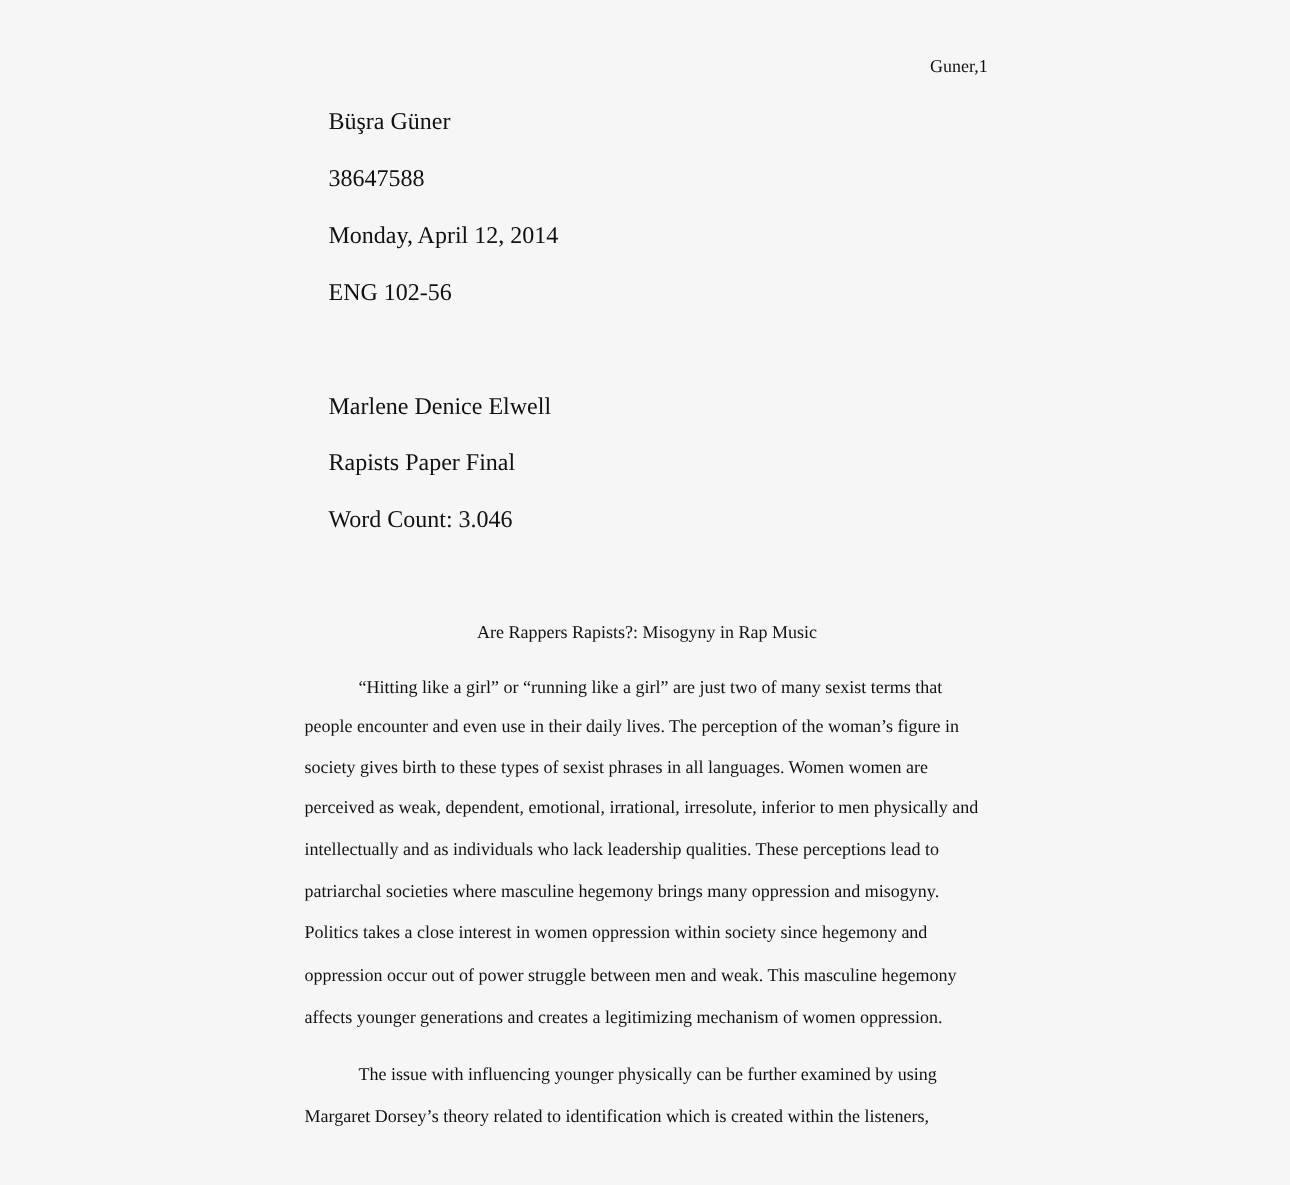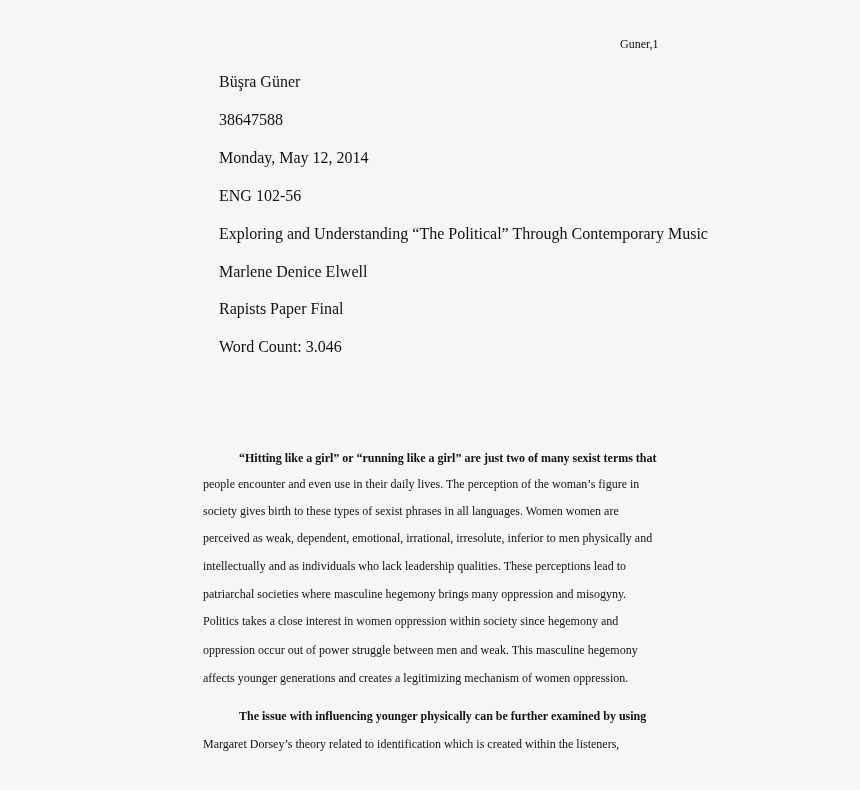--- a/index.html
+++ b/index.html
@@ -44,38 +44,38 @@
       line-height: 14px;
       white-space: nowrap;
     }
     .body-line {
       position: absolute;
       left: 203px;
       font-size: 12px;
       line-height: 14px;
       white-space: nowrap;
     }
-    .indent { left: 239px; font-weight: bold; }
+    .indent { left: 239px; }
   </style>
 </head>
 <body>
 
 <div class="page">
 
   <div class="header-pn">Guner,1</div>
 
   <div class="meta-line" style="top:75px">Büşra Güner</div>
   <div class="meta-line" style="top:113px">38647588</div>
-  <div class="meta-line" style="top:151px">Monday, May 12, 2014</div>
+  <div class="meta-line" style="top:151px">Monday, April 12, 2014</div>
   <div class="meta-line" style="top:189px">ENG 102-56</div>
-  <div class="meta-line" style="top:227px">Exploring and Understanding “The Political” Through Contemporary Music</div>
   <div class="meta-line" style="top:265px">Marlene Denice Elwell</div>
   <div class="meta-line" style="top:302px">Rapists Paper Final</div>
   <div class="meta-line" style="top:340px">Word Count: 3.046</div>
 
+  <div class="title">Are Rappers Rapists?: Misogyny in Rap Music</div>
 
   <div>
     <div class="body-line indent" style="top:451px">“Hitting like a girl” or “running like a girl” are just two of many sexist terms that</div>
     <div class="body-line" style="top:477px">people encounter and even use in their daily lives. The perception of the woman’s figure in</div>
     <div class="body-line" style="top:504px">society gives birth to these types of sexist phrases in all languages. Women women are</div>
     <div class="body-line" style="top:531px">perceived as weak, dependent, emotional, irrational, irresolute, inferior to men physically and</div>
     <div class="body-line" style="top:559px">intellectually and as individuals who lack leadership qualities. These perceptions lead to</div>
     <div class="body-line" style="top:587px">patriarchal societies where masculine hegemony brings many oppression and misogyny.</div>
     <div class="body-line" style="top:614px">Politics takes a close interest in women oppression within society since hegemony and</div>
     <div class="body-line" style="top:643px">oppression occur out of power struggle between men and weak. This masculine hegemony</div>

